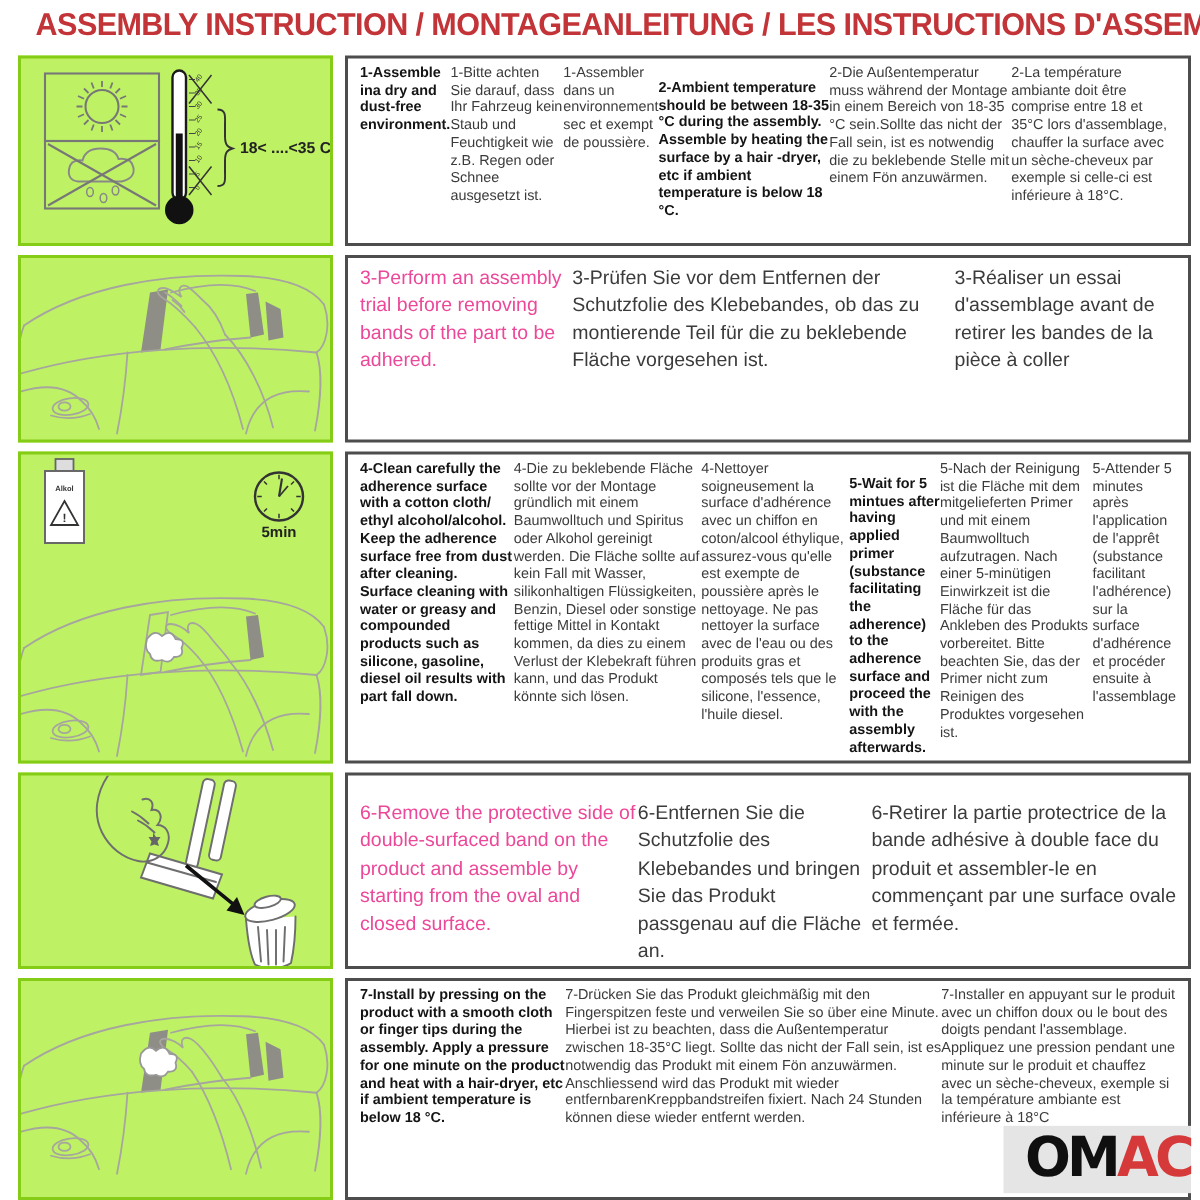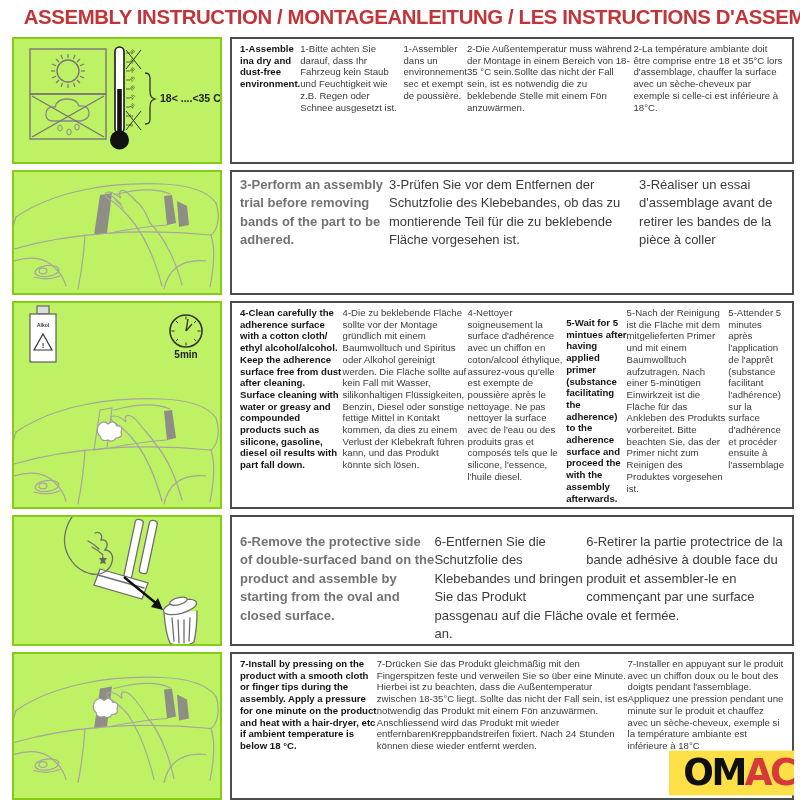--- a/index.html
+++ b/index.html
@@ -8,25 +8,25 @@
   .title { font-size:21px; font-weight:800; color:#c23437; text-align:center; letter-spacing:-0.4px;
            white-space:nowrap; line-height:26px; margin-bottom:7px; transform:scaleX(0.97); transform-origin:center; }
   .row { display:flex; gap:8px; margin-bottom:6px; }
   .figure { width:210px; flex:none; border:2px solid #84cc16; background:#bef264; overflow:hidden; }
   .figure svg { display:block; width:100%; height:100%; }
   .textbox { flex:1; border:2px solid #4d4d4d; background:#fff; padding:4px 8px; display:flex; flex-direction:row; }
   .textbox p { margin:0; }
   .small p { font-size:9.6px; line-height:1.22; color:#3b3b3b; }
   .small p.en { font-weight:bold; color:#141414; }
   .big p { font-size:13px; line-height:1.42; color:#3b3b3b; }
-  .big p.en { font-weight:bold; color:#737373; }
+  .big p.en { font-weight:normal; color:#ec4899; }
   .new-step { margin-top:10px !important; }
   .v-center { justify-content:center; }
   .pad-top { padding-top:16px; }
-  .logo { position:absolute; right:6px; top:751px; background:#fde047; padding-left:14px;
+  .logo { position:absolute; right:6px; top:751px; background:#e5e5e5; padding-left:14px;
           font-family:"DejaVu Sans",sans-serif; font-weight:900; font-size:36px; letter-spacing:-2.5px;
           line-height:44px; transform:scaleY(1.02); }
   .logo .om { color:#0f0f0f; }
   .logo .ac { color:#d6393a; }
   .line-art { stroke:#a6a69e; stroke-width:1.2; fill:none; stroke-linecap:round; }
   .dark-art { stroke:#6e6e6e; stroke-width:1.3; fill:none; stroke-linecap:round; }
 </style>
 </head>
 <body>
 
@@ -102,20 +102,21 @@
           </g>
           <path d="M 131,34 C 137,34 136,39 136,44 L 136,52 C 136,58 138,59 141,60 C 138,61 136,62 136,68 L 136,75 C 136,81 137,85 131,85" fill="none" stroke="#333" stroke-width="1.3"></path>
           <text x="146" y="63" font-size="10.5" font-weight="bold" fill="#222">18&lt; ....&lt;35 C</text>
         </g>
       </svg>
     </div>
     <div class="textbox small">
       <p class="en">1-Assemble ina dry and dust-free environment.</p>
       <p>1-Bitte achten Sie darauf, dass Ihr Fahrzeug kein Staub und Feuchtigkeit wie z.B. Regen oder Schnee ausgesetzt ist.</p>
       <p>1-Assembler dans un environnement sec et exempt de poussière.</p>
+      <p class="en new-step">2-Ambient temperature should be between 18-35 °C  during the assembly. Assemble by heating the surface by a hair -dryer, etc if ambient temperature is below 18 °C.</p>
       <p>2-Die Außentemperatur muss während der Montage in einem Bereich von 18-35 °C  sein.Sollte das nicht der Fall sein, ist es notwendig die zu beklebende Stelle mit einem Fön anzuwärmen.</p>
       <p>2-La température ambiante doit être comprise entre 18 et 35°C lors d'assemblage, chauffer la surface avec un sèche-cheveux par exemple si celle-ci est inférieure à 18°C.</p>
     </div>
   </div>
 
   <div class="row" style="height:125px;">
     <div class="figure">
       <svg viewBox="0 0 206 119">
         <polygon points="86,22 98,20 93,60 80,62" fill="#8e8e86"></polygon>
         <polygon points="150,23 158,22 162,50 153,52" fill="#8e8e86"></polygon>

